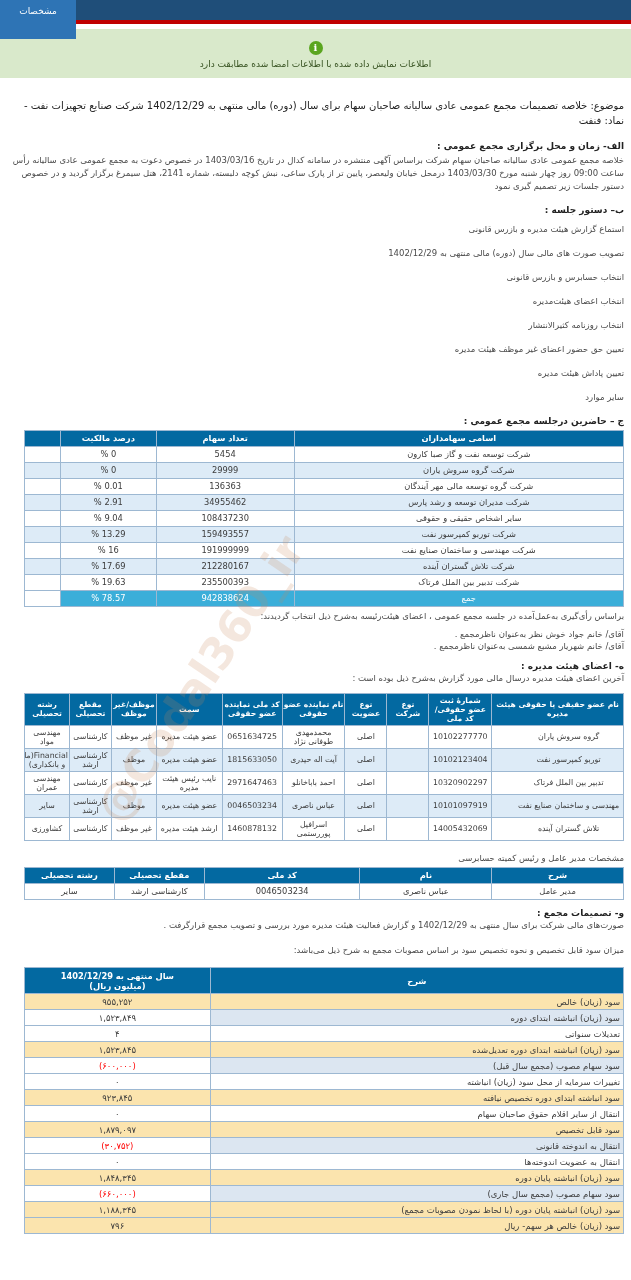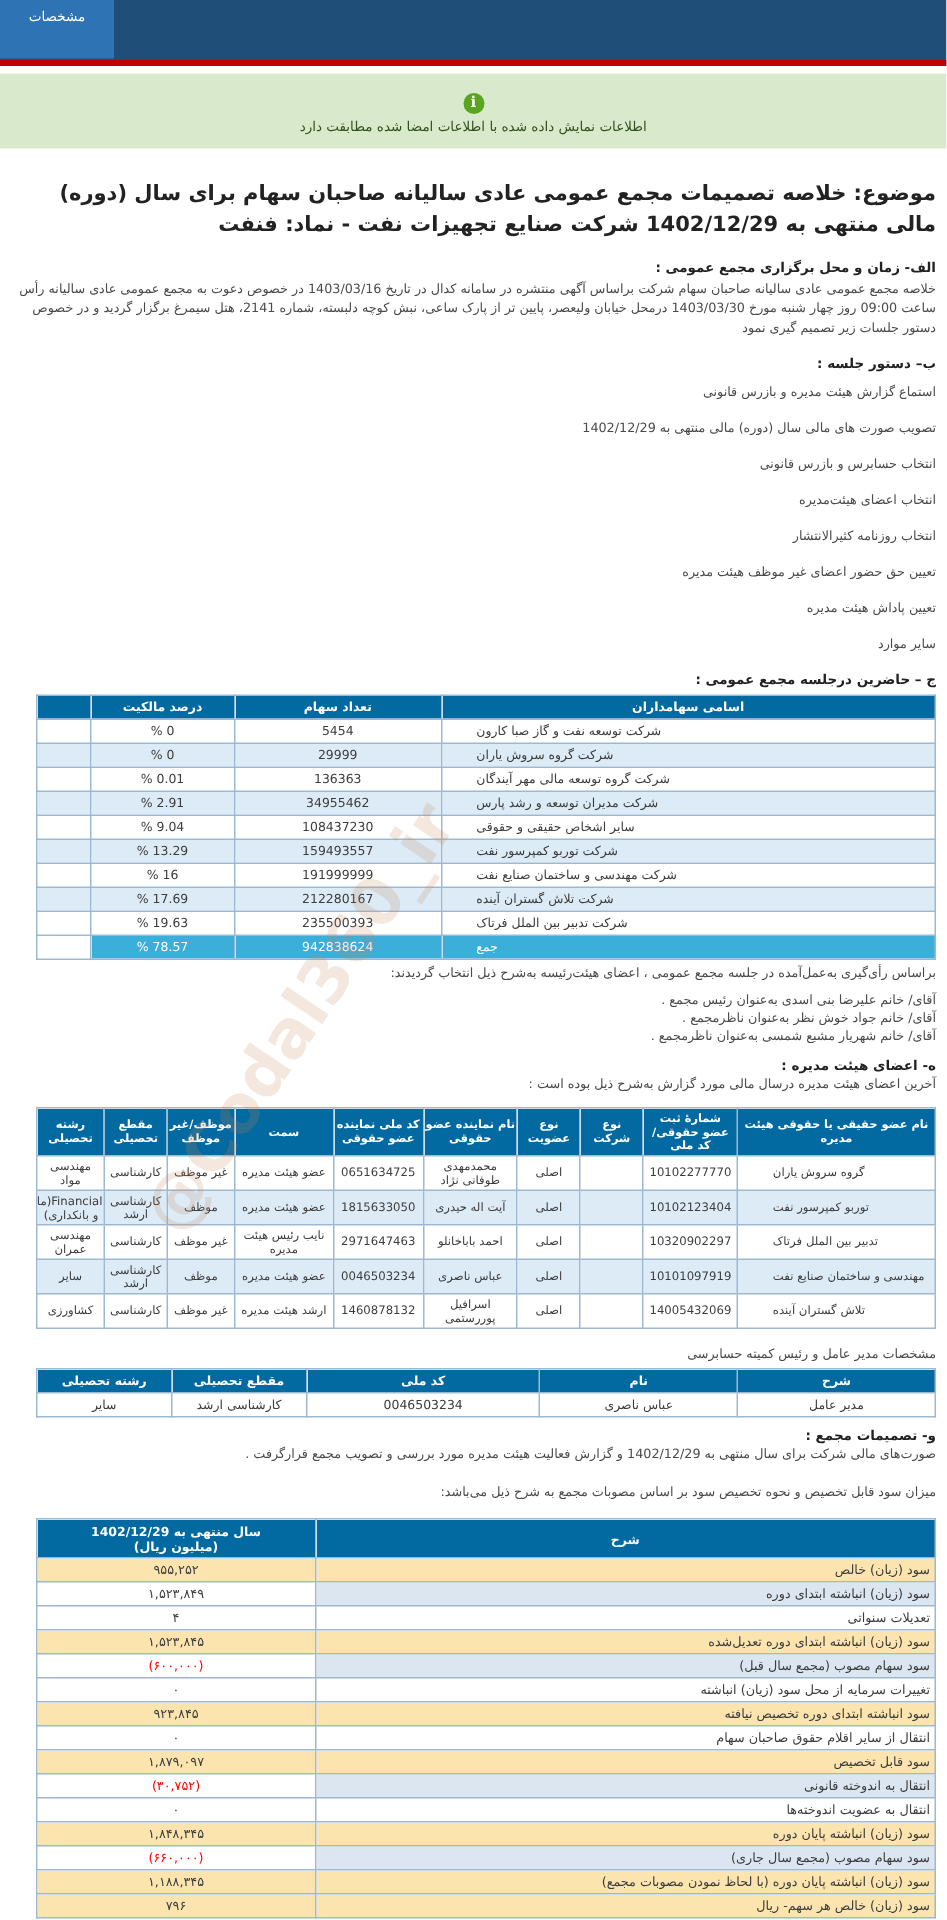--- a/index.html
+++ b/index.html
@@ -4,49 +4,49 @@
 <style>
   html,body{margin:0;padding:0;}
   body{
     width:631px;height:1280px;overflow:hidden;position:relative;
     background:#ffffff;
     font-family:"DejaVu Sans",sans-serif;
     color:#3c3c3c;
     direction:rtl;
   }
   
-  .topbar{position:relative;height:44px;background:#1F4E79;font-family:Liberation Serif, serif;}
+  .topbar{position:relative;height:24px;background:#1F4E79;}
   .topbar .redline{position:absolute;left:0;right:0;bottom:0;height:4px;background:#C00000;}
   .tab{
     position:absolute;top:0;left:0;width:76px;height:39px;background:#2E74B5;
     color:#fff;font-size:9px;text-align:center;padding-top:6px;box-sizing:border-box;z-index:2;
   }
   
   .notice{
     margin:5px 0 0 0;background:#D9E9CB;padding:7px 0 9px 0;text-align:center;
   }
   .notice .ico{
     display:inline-block;width:14px;height:14px;border-radius:50%;
     background:#5AA51F;color:#fff;font-size:10px;font-weight:bold;line-height:14px;text-align:center;
     font-family:"DejaVu Serif",serif;
   }
   .notice .txt{display:block;margin-top:4px;font-size:9px;color:#35501f;}
   
   .content{padding:0 7px 0 4px;}
-  .subject{margin-top:20px;font-size:14px;font-weight:bold;color:#222;line-height:1.5;}
+  .subject{margin-top:20px;font-size:10px;font-weight:normal;color:#222;line-height:1.5;}
   .sec-title{margin-top:13px;font-size:9px;font-weight:bold;color:#222;}
   .para{font-size:8.5px;color:#4a4a4a;line-height:1.55;margin-top:3px;}
   .agenda p{font-size:8.5px;color:#4a4a4a;margin:0 0 14px 0;}
   .members p{font-size:8.5px;color:#4a4a4a;margin:0 0 2px 0;}
   
   table{border-collapse:collapse;width:600px;margin:4px 0 0 auto;table-layout:fixed;}
   th,td{border:1px solid #9DB8D2;padding:2.5px 3px;font-size:8.3px;overflow:hidden;}
   thead th{background:#0369a1;color:#fff;font-weight:bold;text-align:center;font-size:8.3px;}
   td{color:#3c3c3c;text-align:center;}
-  td.name, td:first-child.name{text-align:left;padding-left:23px;}
+  td.name, td:first-child.name{text-align:center;padding-left:23px;}
   .num{direction:ltr;unicode-bidi:isolate;text-align:center;}
   .zebra tbody tr:nth-child(even) td{background:#DDEBF7;}
   tr.total td{background:#3BAED9;color:#fff;}
   tr.total td:last-child{background:#fff;}
   table.outer{border:1px solid #808080;}
   
   .profit td{font-size:8.5px;}
   .profit td:first-child{text-align:right;}
   .profit tr.y td{background:#FBE4AE;}
   .profit tr.wb td:first-child{background:#DCE6F1;}
@@ -172,21 +172,20 @@
         <td class="name">جمع</td>
         <td class="num">942838624</td>
         <td class="num">% 78.57</td>
         <td></td>
       </tr>
     </tfoot>
   </table>
 
   <div class="para">براساس رأی‌گیری به‌عمل‌آمده در جلسه مجمع عمومی ، اعضای هیئت‌رئیسه به‌شرح ذیل انتخاب گردیدند:</div>
   <div class="members" style="margin-top:6px">
-    <p>آقای/ خانم علیرضا بنی اسدی به‌عنوان رئیس مجمع .</p>
     <p>آقای/ خانم جواد خوش نظر به‌عنوان ناظرمجمع .</p>
     <p>آقای/ خانم شهریار مشبع شمسی به‌عنوان ناظرمجمع .</p>
   </div>
 
   <div class="sec-title" style="margin-top:10px">ه- اعضای هیئت مدیره :</div>
   <div class="para" style="margin-top:1px">آخرین اعضای هیئت مدیره درسال مالی مورد گزارش به‌شرح ذیل بوده است :</div>
   <table class="zebra outer boardtbl" style="margin-top:8px">
     <colgroup>
       <col style="width:22%">
         <col style="width:10.5%">

